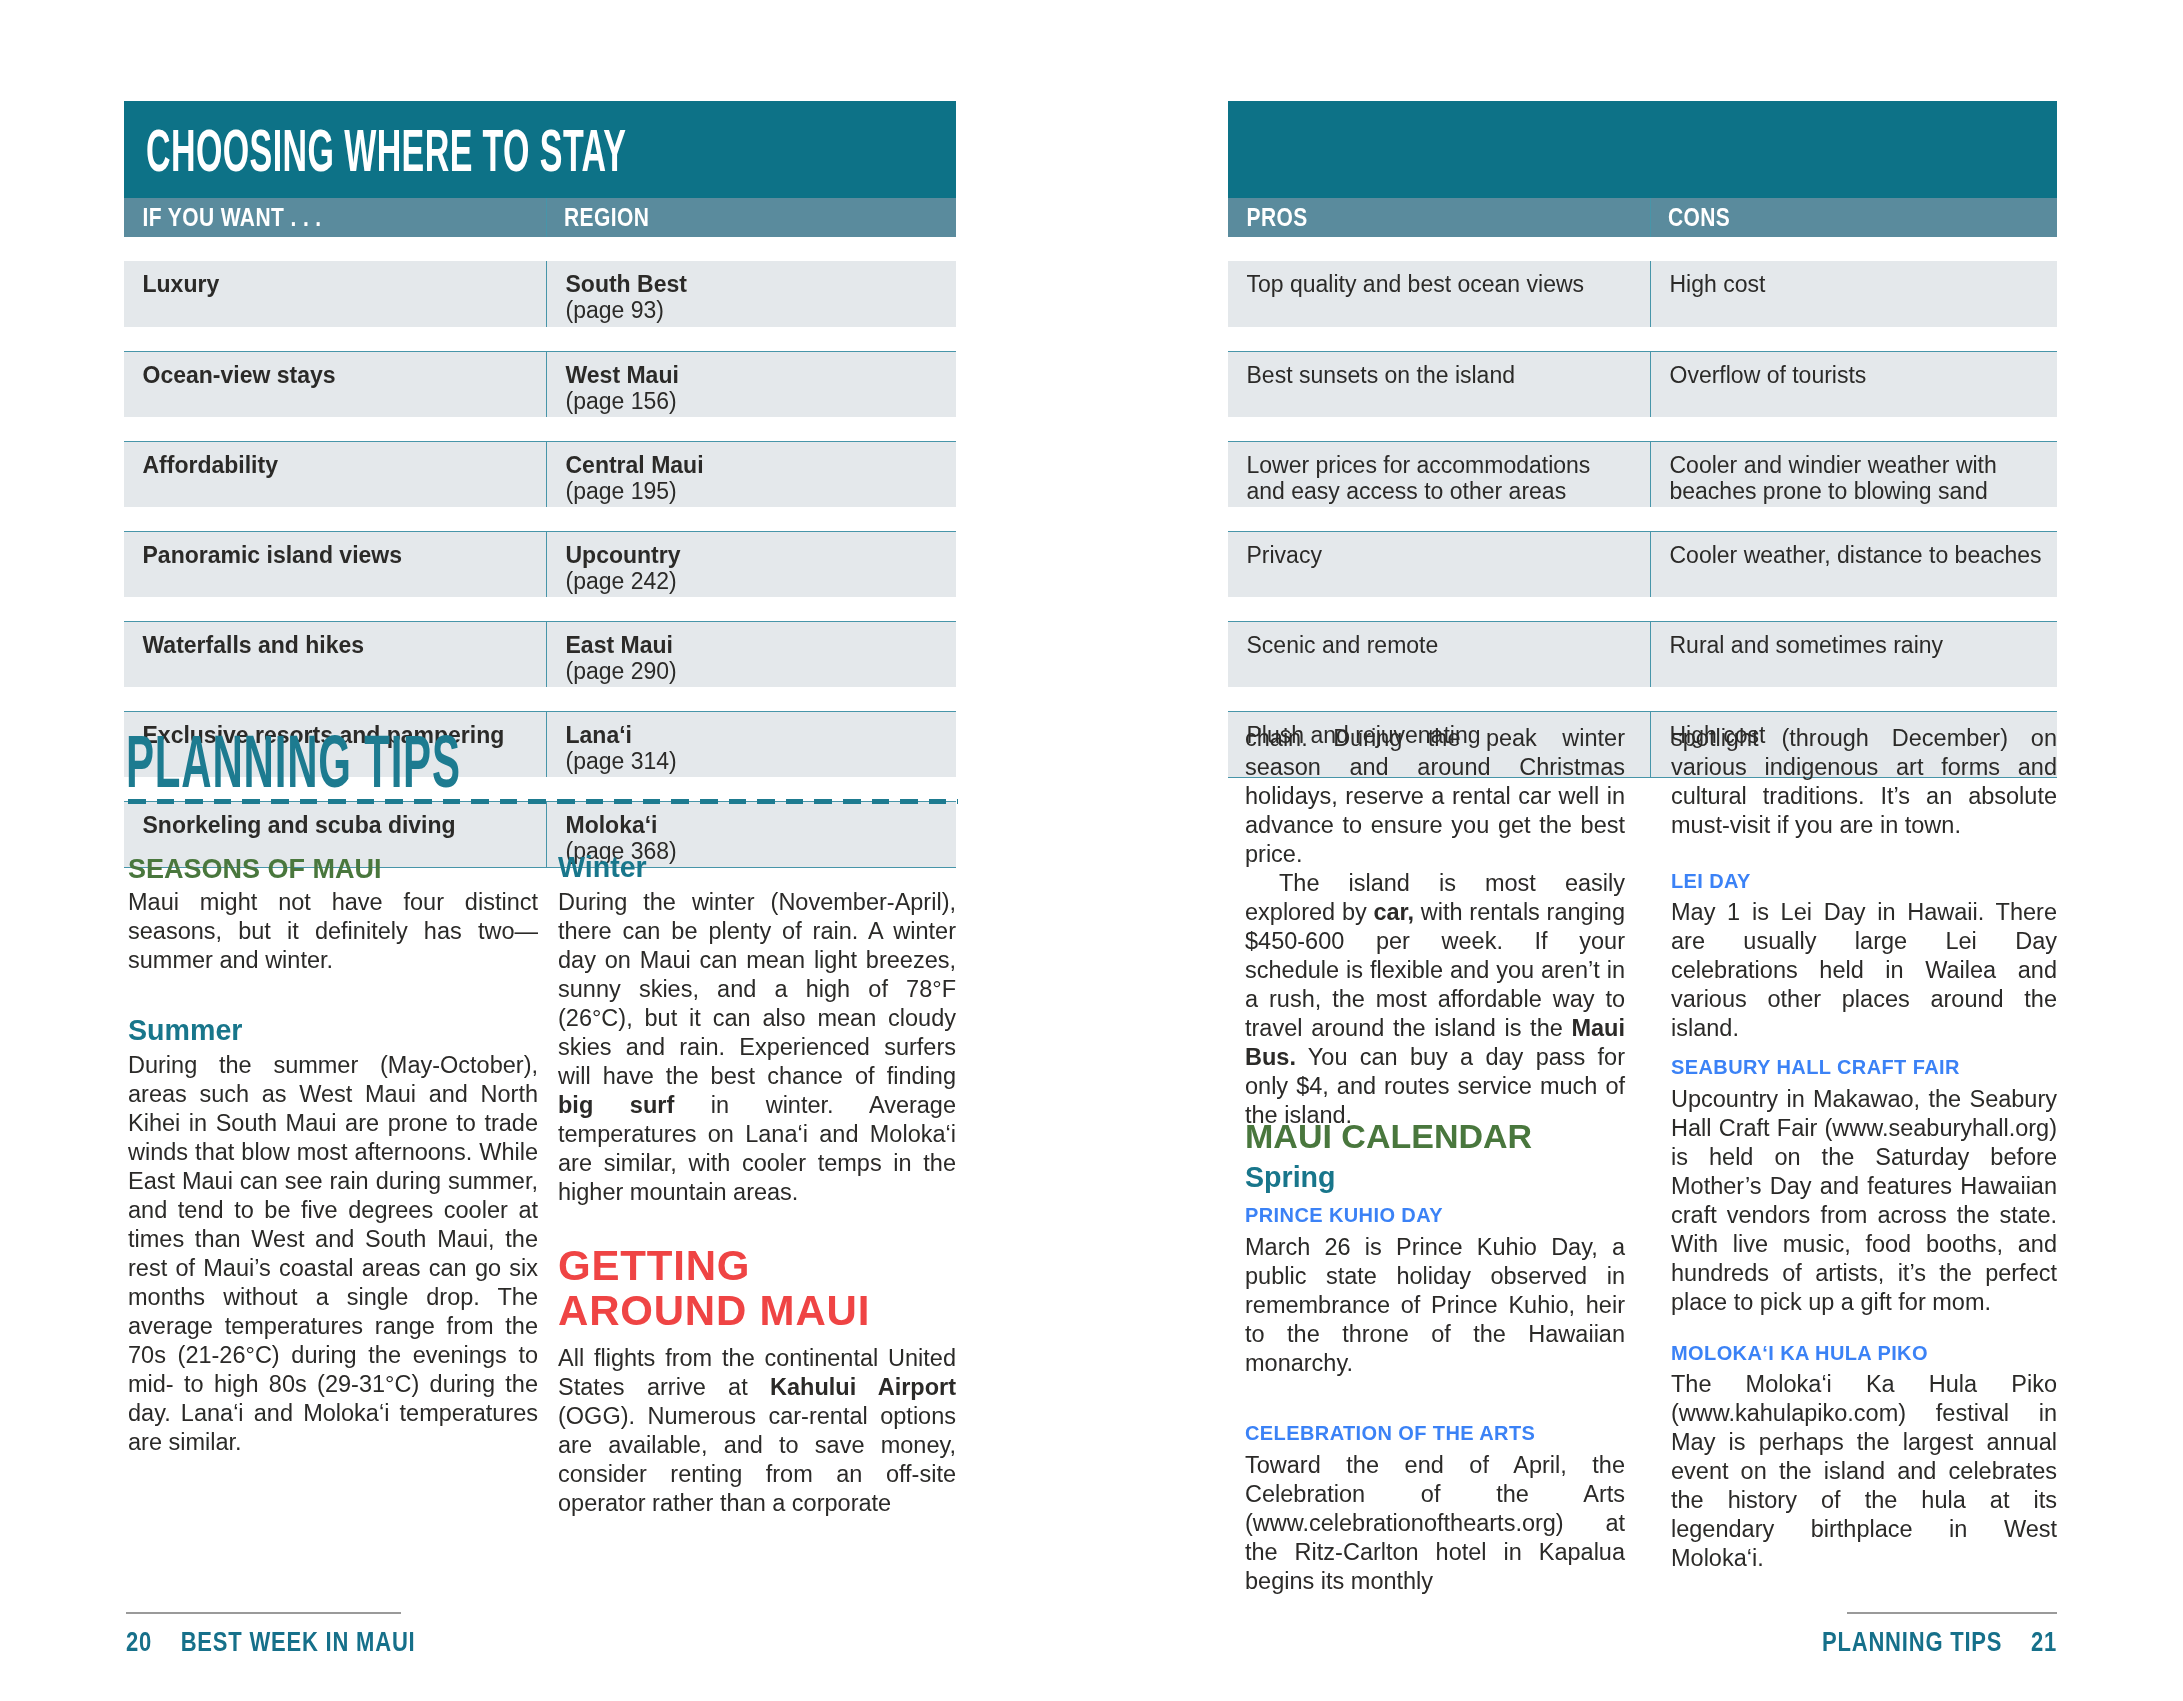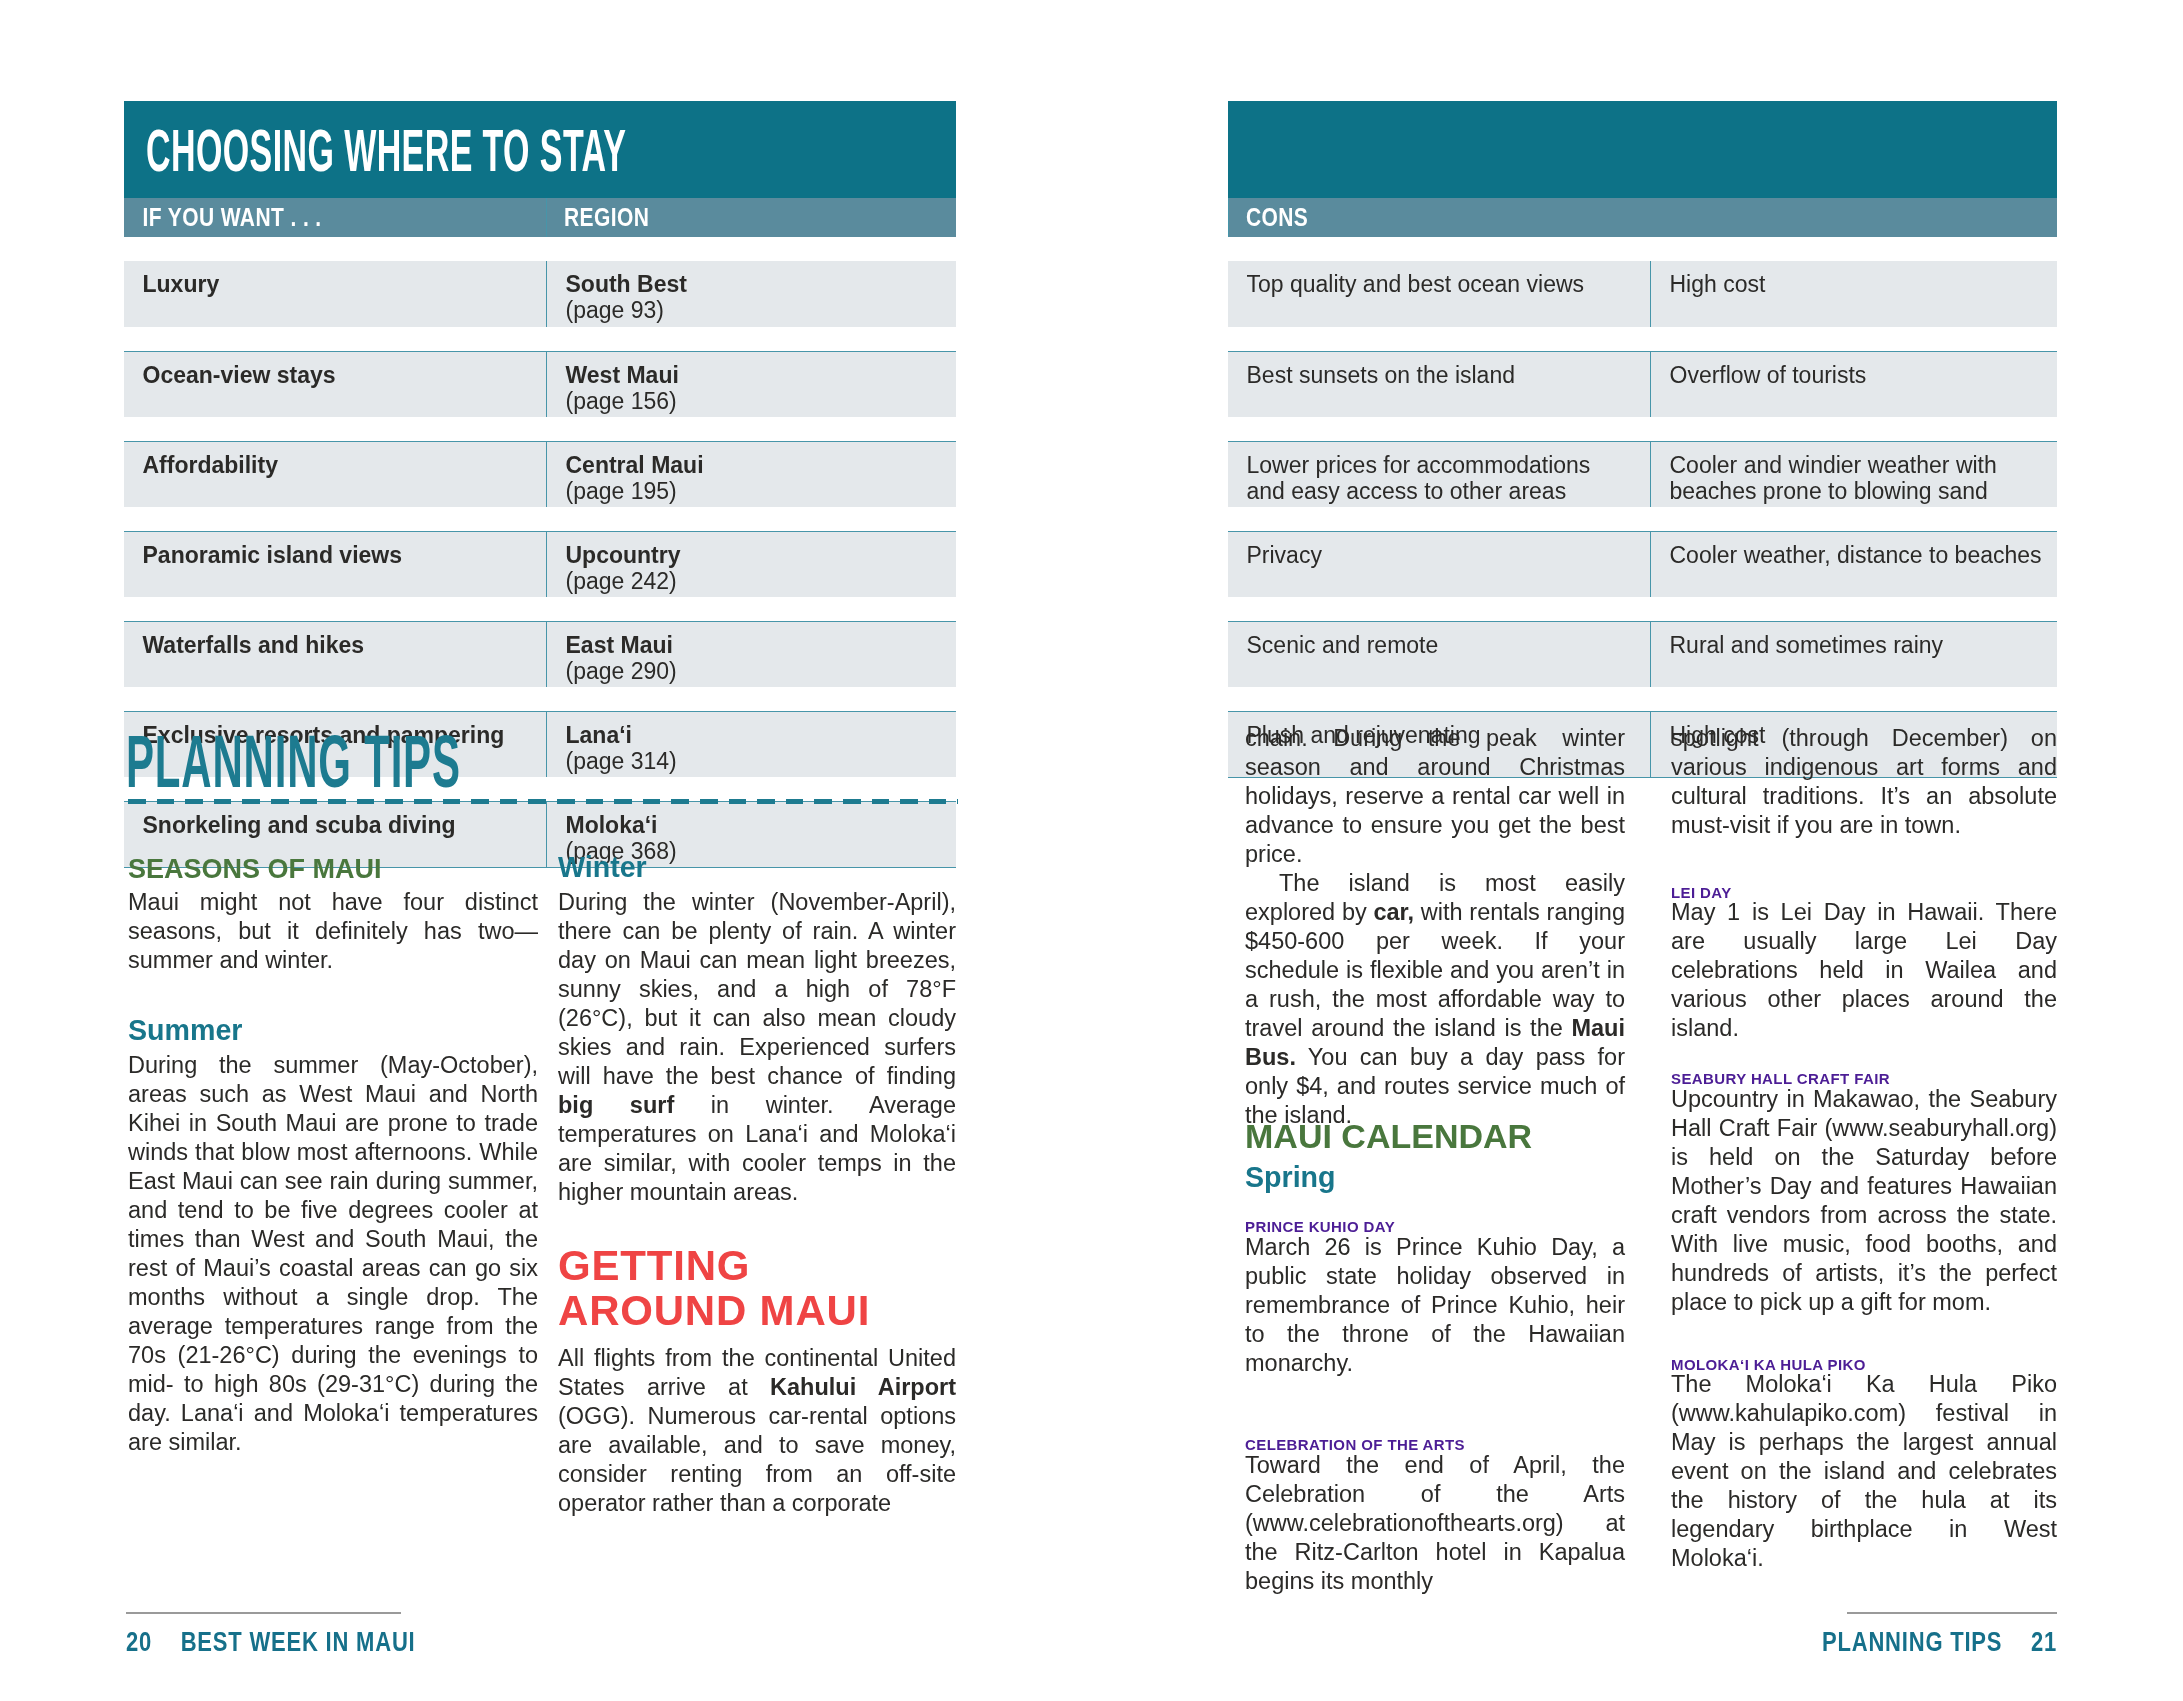--- a/index.html
+++ b/index.html
@@ -28,21 +28,21 @@
   .left-tbl .rc2{flex:1;}
   .right-tbl .rc1{width:422px;flex:none;}
   .right-tbl .rc2{flex:1;}
 
   
   .h-display{color:#1d7b90;font-weight:bold;font-size:42px;line-height:42px;letter-spacing:0.8px;
              display:inline-block;transform:scaleY(1.75);transform-origin:left top;white-space:nowrap;}
   .h-green{color:#49773d;font-weight:bold;font-size:27px;line-height:39px;letter-spacing:0;}
   .h-green-lg{color:#ef4444;font-weight:bold;font-size:42px;line-height:45px;letter-spacing:0.8px;}
   .h-teal{color:#18768b;font-weight:bold;font-size:28.6px;line-height:34px;}
-  .h-red{color:#4c1d95;font-weight:bold;font-size:15px;line-height:28.6px;letter-spacing:0.4px;margin-top:12px;}
+  .h-red{color:#3b82f6;font-weight:bold;font-size:20px;line-height:28.6px;letter-spacing:0.4px;}
   .dash-rule{height:5px;background:repeating-linear-gradient(90deg,#1d7b90 0 17.6px,transparent 17.6px 28.6px);}
 
   
   .body-col{font-size:23.5px;line-height:29px;text-align:justify;color:#2b2a28;}
   .body-col p{margin:0;}
   .body-col p.indent{text-indent:34px;}
   b{font-weight:bold;}
 
   
   .foot-line{height:1.7px;background:#9a9a9a;}
@@ -148,20 +148,23 @@
   <div class="abs foot-line" style="left:126px;top:1612px;width:275px;"></div>
   <div class="abs foot-text" style="left:126px;top:1626px;">
     <span>20</span>
       <span class="gap"></span>
       <span>BEST WEEK IN MAUI</span>
   </div>
 
   <div class="tbl right-tbl" style="left:1228px;width:829px;">
     <div class="t-head"></div>
     <div class="t-subhead">
+      <div class="sc" style="width:422px;padding-left:18.5px;">
+          <span class="colhead">PROS</span>
+        </div>
       <div class="sc rc2" style="flex:1;padding-left:17px;">
           <span class="colhead">CONS</span>
         </div>
     </div>
     <div class="t-body">
       <div class="t-row">
         <div class="rc rc1">Top quality and best ocean views</div>
         <div class="rc rc2" style="flex:1;">High cost</div>
       </div>
       <div class="t-row">

